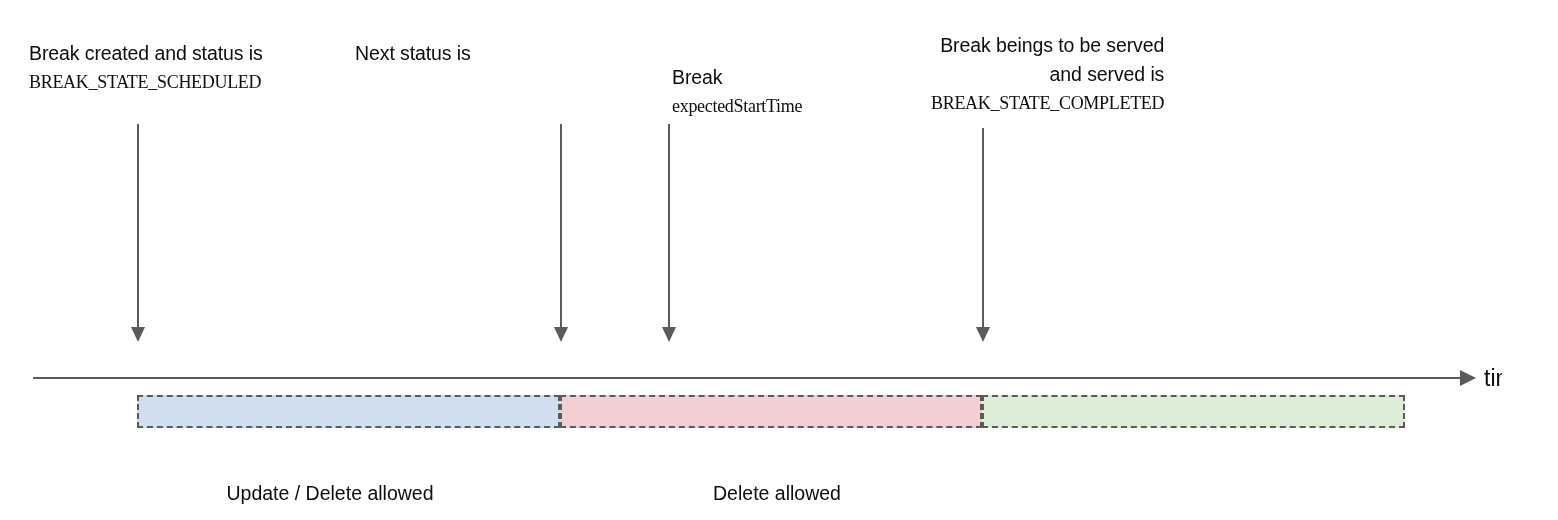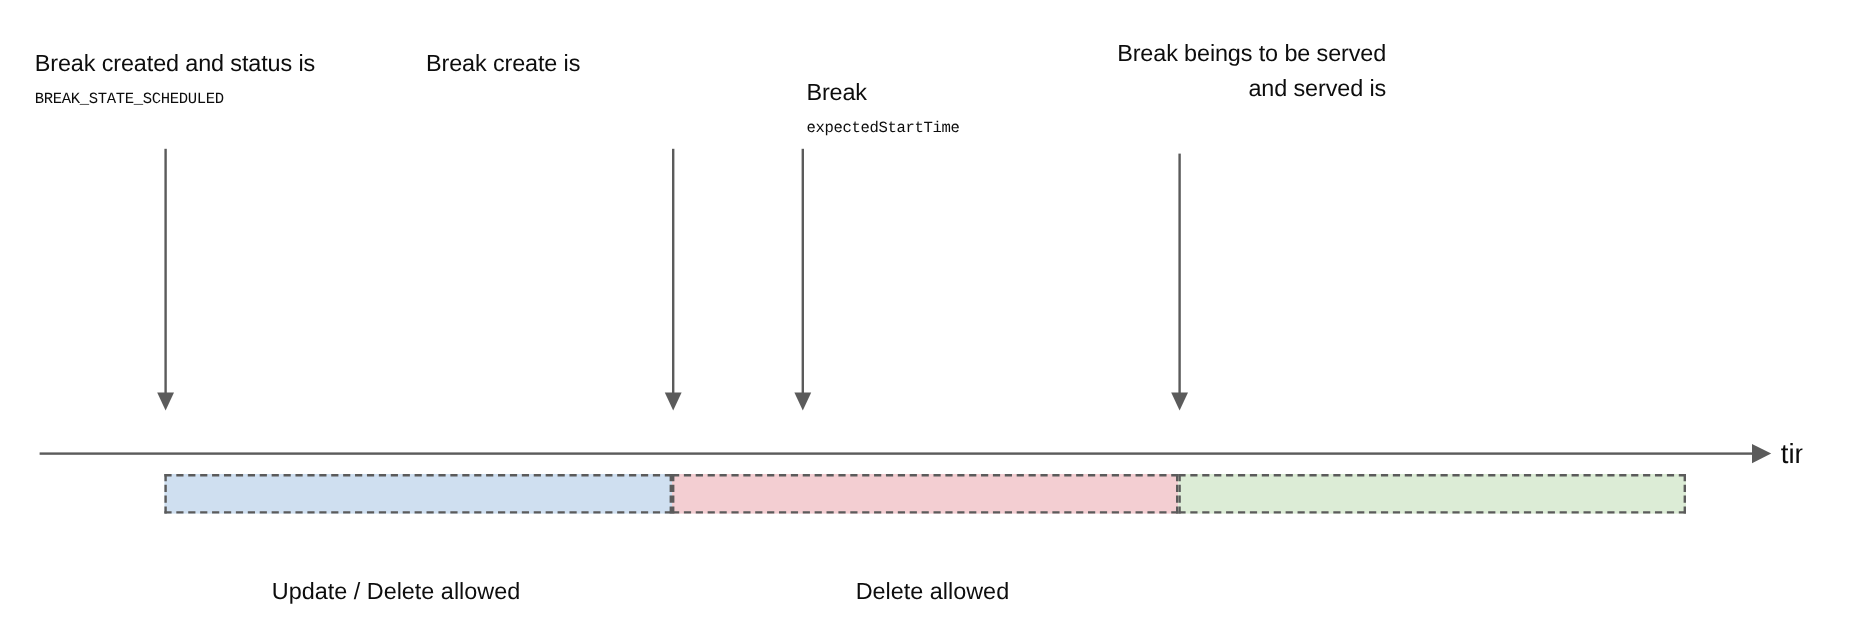--- a/index.html
+++ b/index.html
@@ -24,22 +24,22 @@
     white-space: nowrap;
   }
   .annotation .sans {
     display: block;
     font-family: "Liberation Sans", sans-serif;
     font-size: 19.5px;
     letter-spacing: -0.1px;
   }
   .annotation .mono {
     display: block;
-    font-family: Liberation Mono, monospace;
-    font-size: 13px;
+    font-family: Liberation Serif, serif;
+    font-size: 18px;
     letter-spacing: -0.3px;
   }
 
   #anno-0 { left: 29px;  top: 39px; }
   #anno-1 { left: 355px; top: 39px; }
   #anno-2 { left: 672px; top: 39px; }
   #anno-3 { left: 931px; top: 31px; }
 
   
   .v-arrow {
@@ -116,31 +116,32 @@
 <body>
 
 <div id="canvas">
 
   <div class="annotation" id="anno-0" style="left: 29px; top: 39px;">
     <span class="sans">Break created and status is</span>
     <span class="mono">BREAK_STATE_SCHEDULED</span>
   </div>
 
   <div class="annotation" id="anno-1" style="left: 355px; top: 39px;">
-    <span class="sans">Break create is</span>
+    <span class="sans">Next status is</span>
   </div>
 
   <div class="annotation" id="anno-2" style="left: 672px; top: 39px; margin-top: 24px;">
     <span class="sans">Break</span>
     <span class="mono">expectedStartTime</span>
   </div>
 
   <div class="annotation" id="anno-3" style="left: 931px; top: 31px; text-align: right;">
     <span class="sans">Break beings to be served</span>
     <span class="sans">and served is</span>
+    <span class="mono">BREAK_STATE_COMPLETED</span>
   </div>
 
   <div class="v-arrow" id="arrow-0" style="left: 131px; top: 124px; height: 218px;">
     <div class="shaft" style="height: 204px;"></div>
     <div class="head" style="top: 203px;"></div>
   </div>
   <div class="v-arrow" id="arrow-1" style="left: 554px; top: 124px; height: 218px;">
     <div class="shaft" style="height: 204px;"></div>
     <div class="head" style="top: 203px;"></div>
   </div>

